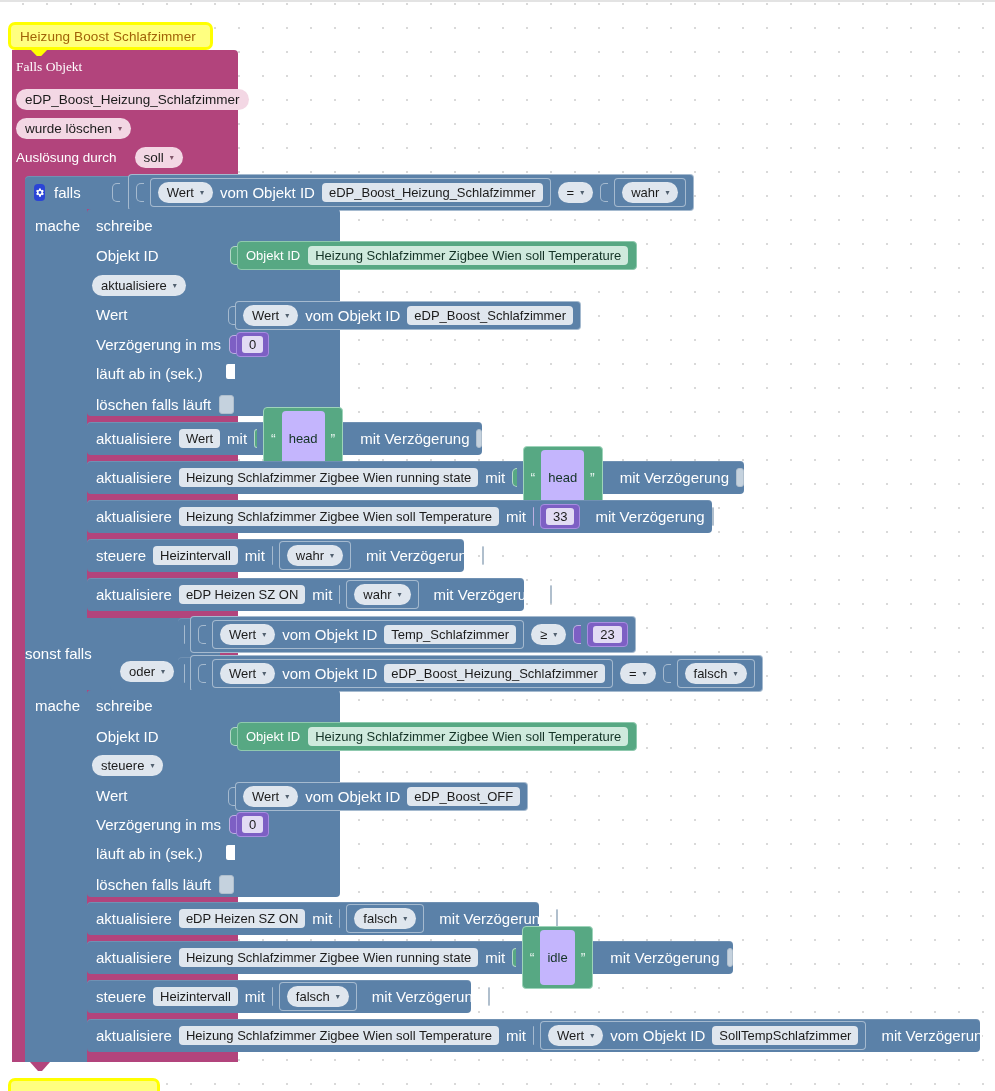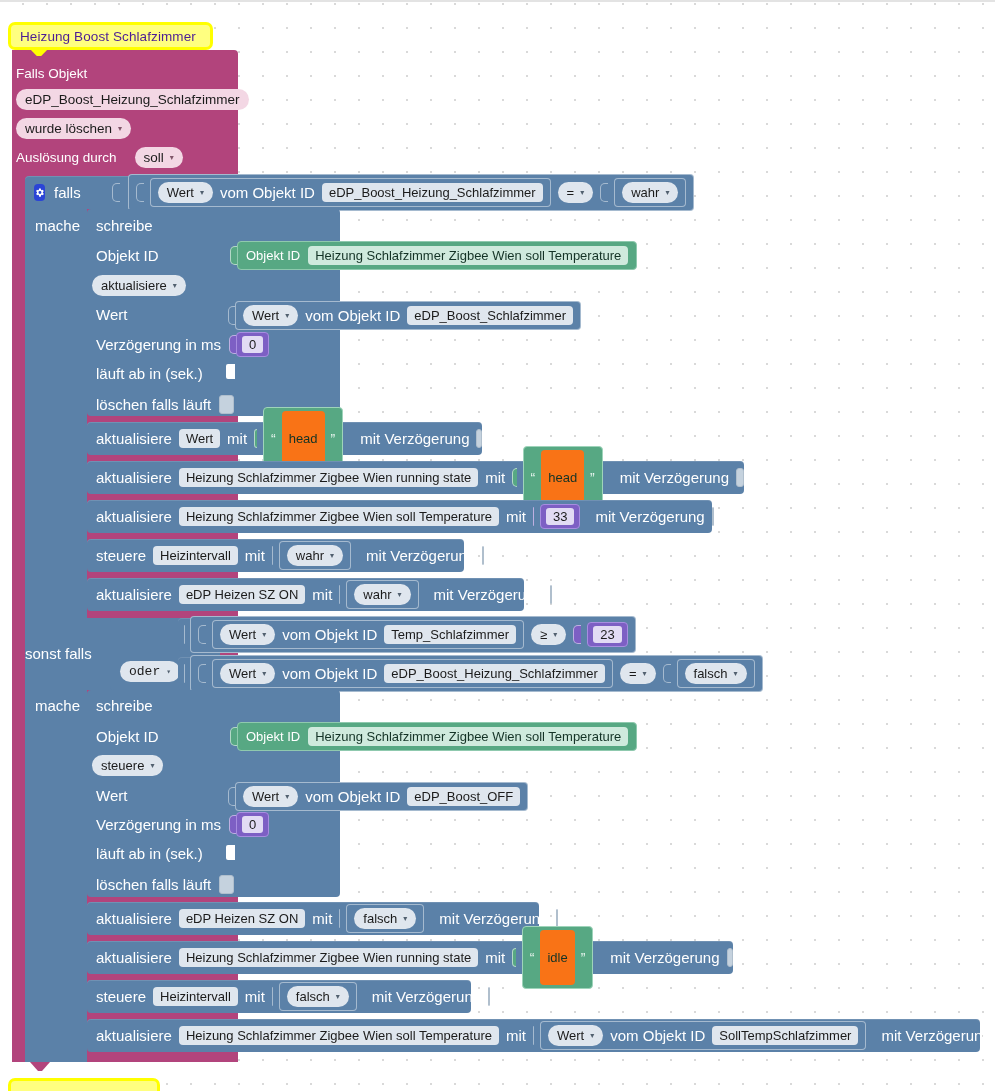--- a/index.html
+++ b/index.html
@@ -25,21 +25,21 @@
   
   .blk{position:absolute;box-sizing:border-box;}
   .pink{background:#b2447c;}
   .blue{background:#5b81a8;}
 
   
   #hat{
     left:8px;top:22px;width:205px;height:28px;
     background:#ffff80;border:3px solid #ffff00;border-radius:7px;
     display:flex;align-items:center;padding-left:9px;
-    color:#4c1d95;font-size:13.5px;letter-spacing:.1px;z-index:6;
+    color:#a16207;font-size:13.5px;letter-spacing:.1px;z-index:6;
   }
   #hat-notch{
     left:28px;top:47px;width:22px;height:9px;z-index:7;
     background:#ffff00;
     clip-path:polygon(0 0,100% 0,60% 100%,40% 100%);
   }
 
   
   #trigger{left:12px;top:50px;width:226px;height:1012px;border-radius:0 4px 0 0;}
   #trigger-foot{left:12px;top:1046px;width:226px;height:16px;}
@@ -96,21 +96,21 @@
     border:1px solid #8fc9ae;border-radius:4px;padding:4px 8px;color:#fff;font-size:13px;
   }
   .green-field{background:#cfeadd;color:#143326;border-radius:4px;padding:2px 7px;font-size:13px;white-space:nowrap;}
 
   
   .textblk{
     display:inline-flex;align-items:center;gap:6px;background:#57a883;
     border:1px solid #9ed4ba;border-radius:4px;padding:3px 7px;color:#e9f7f0;font-size:13px;
   }
   .quote{font-size:14px;color:#eaf6f0;line-height:1;}
-  .text-field{background:#f97316;color:#143326;border-radius:4px;padding:20px 7px;font-size:13px;}
+  .text-field{background:#c4b5fd;color:#143326;border-radius:4px;padding:20px 7px;font-size:13px;}
 
   
   .numblk{
     display:inline-flex;align-items:center;background:#7d5fc4;
     border:1px solid #a78de0;border-radius:4px;padding:3px 5px;
   }
   .num-field{background:#e2dbf4;color:#1b1b1b;border-radius:3px;padding:1px 7px;font-size:13px;}
 
   
   .gear{
@@ -130,21 +130,21 @@
 
   <div id="hat" class="abs">
     <span>Heizung Boost Schlafzimmer</span>
   </div>
   <div id="hat-notch" class="abs"></div>
 
   <div id="trigger" class="blk pink"></div>
   <div id="trigger-foot" class="blk pink"></div>
   <div id="trigger-arrow" class="abs"></div>
 
-  <div class="abs" style="left:16px;top:64px;">
+  <div class="abs" style="left:16px;top:57px;font-family:Liberation Serif, serif;">
     <span class="pink-label">Falls Objekt</span>
   </div>
 
   <div class="abs" style="left:16px;top:89px;">
     <span class="pink-field">eDP_Boost_Heizung_Schlafzimmer</span>
   </div>
 
   <div class="abs" style="left:16px;top:118px;">
     <span class="pink-field drop">wurde löschen</span>
   </div>
@@ -299,21 +299,21 @@
     <span class="b-label" style="margin-left:8px;">mit Verzögerung</span>
     <span class="chk"></span>
   </div>
 
   <div class="blk blue" style="left:25px;top:618px;width:95px;height:72px;"></div>
   <div class="abs" style="left:25px;top:645px;">
     <span class="b-label">sonst falls</span>
   </div>
 
   <div class="blk blue" style="left:110px;top:618px;width:110px;height:72px;border-radius:4px;"></div>
-  <div class="abs" style="left:120px;top:661px;font-family:Liberation Mono, monospace;">
+  <div class="abs" style="left:120px;top:661px;">
     <span class="b-round drop">oder</span>
   </div>
 
   <div class="b-row" style="left:178px;top:618px;width:365px;height:33px;padding-left:6px;gap:6px;">
     <span class="puzzle"></span>
     <span class="val">
       <span class="puzzle"></span>
       <span class="val">
         <span class="b-round drop">Wert</span>
         <span class="b-label">vom Objekt ID</span>

